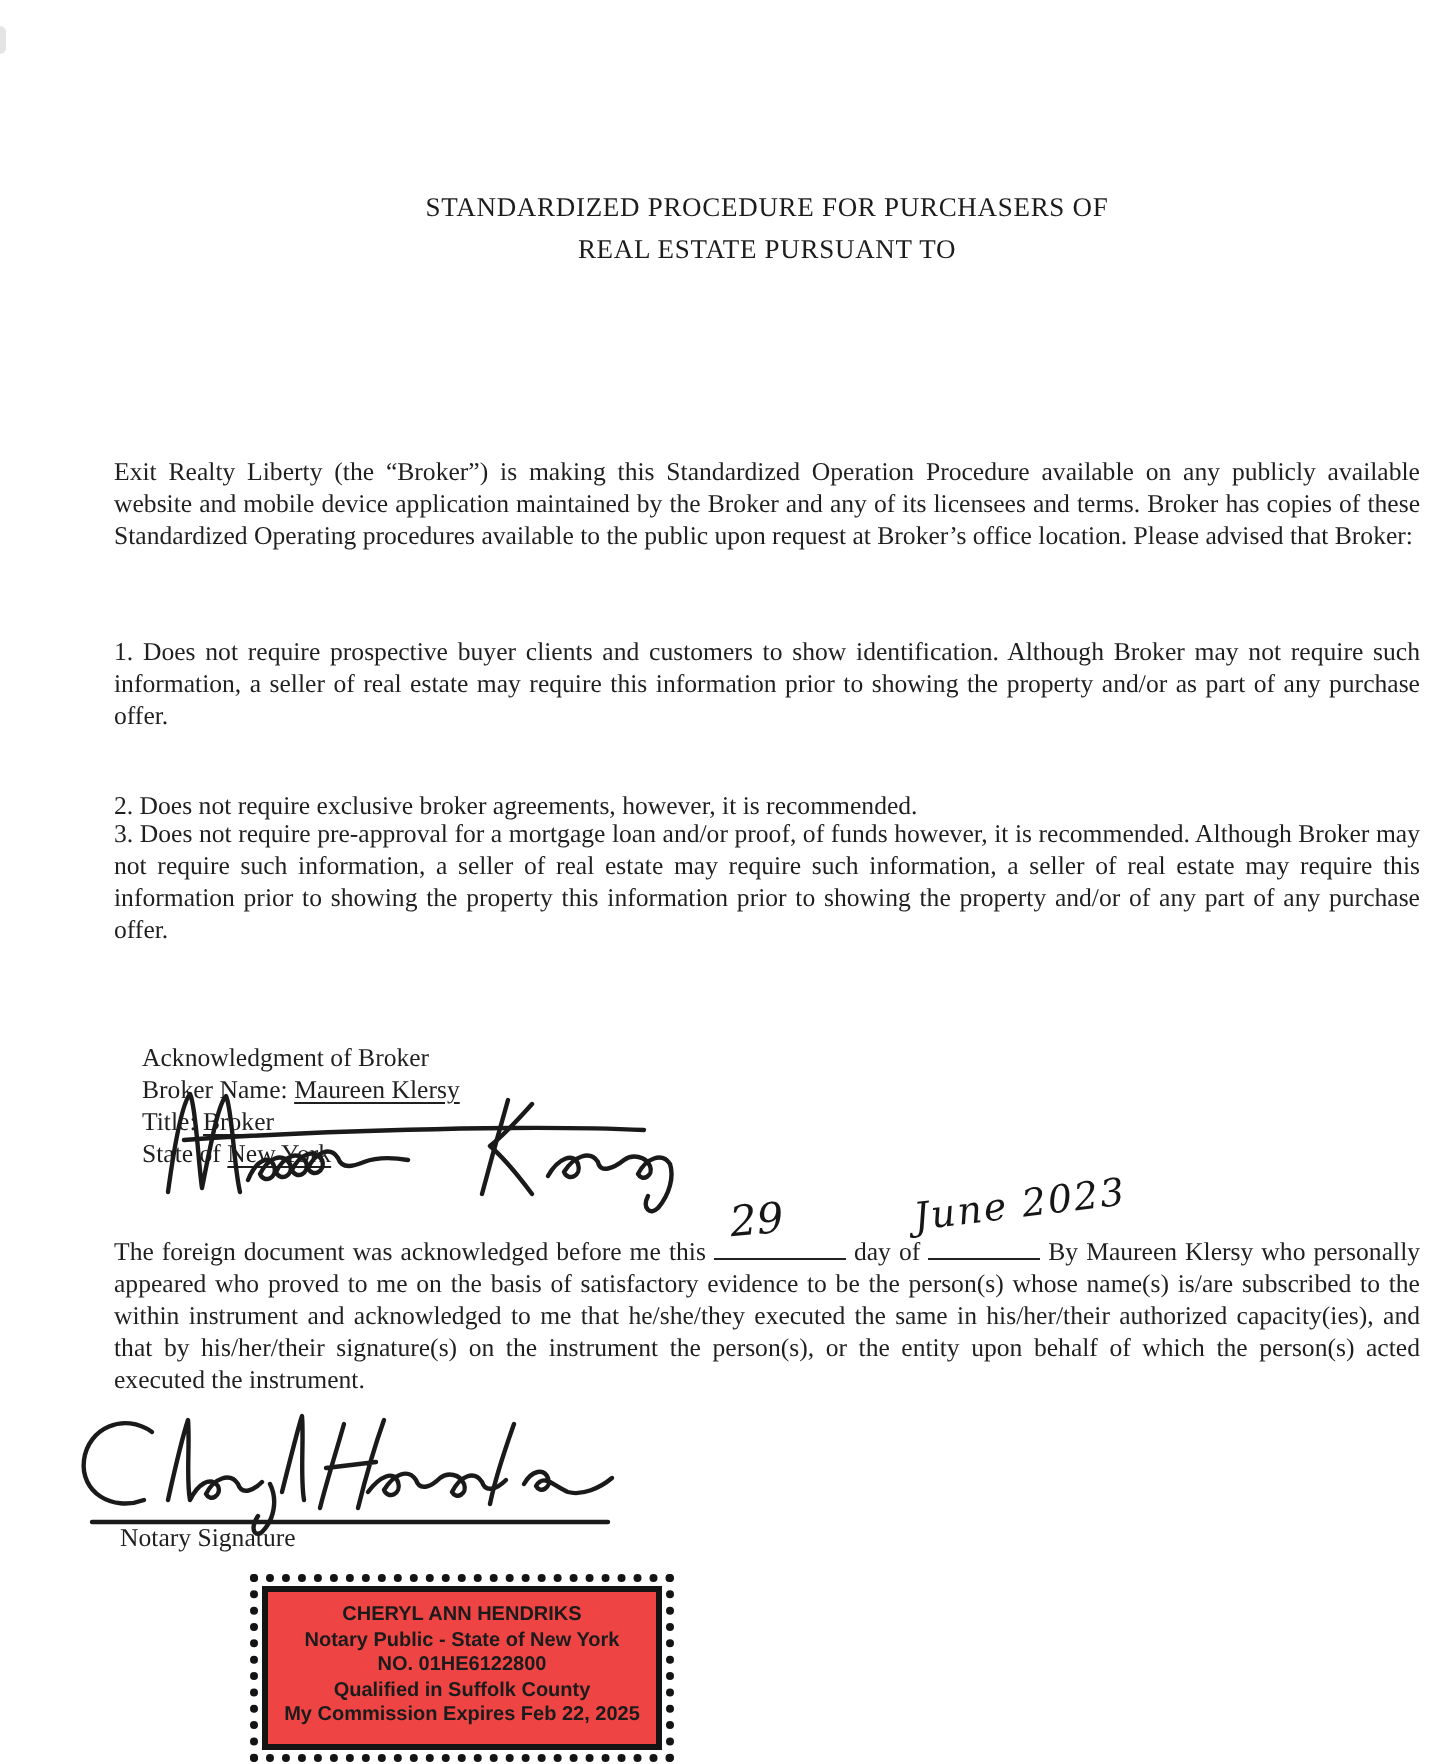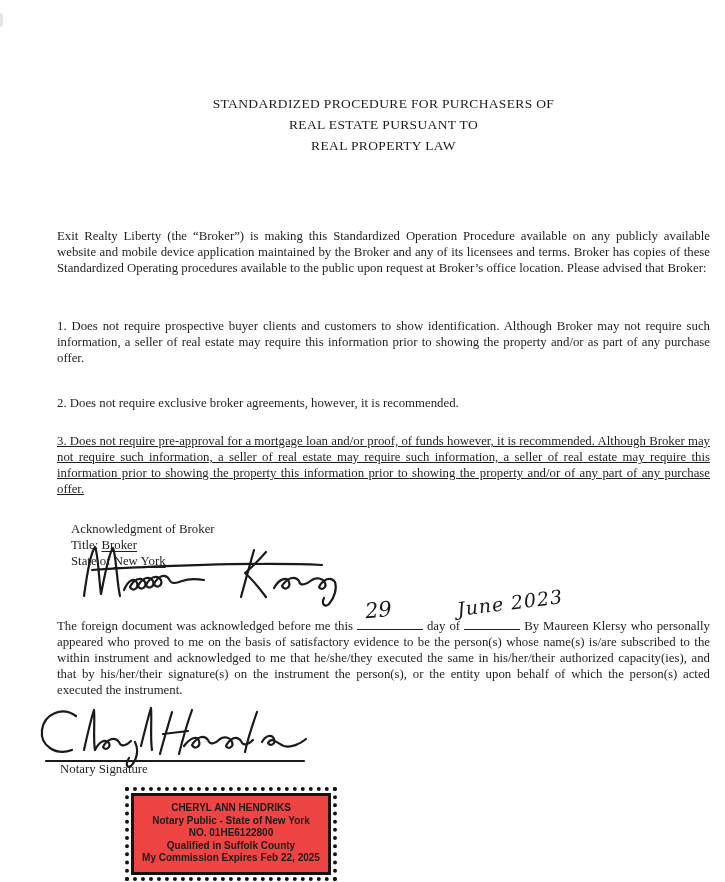--- a/index.html
+++ b/index.html
@@ -8,21 +8,21 @@
   .edge-sliver{position:absolute;left:0;top:13px;width:3px;height:14px;background:#e3e5e7;border-radius:0 3px 3px 0;}
   .app-title{position:absolute;left:14px;top:8px;margin:0;
              font-family:"Liberation Sans",sans-serif;font-weight:700;font-size:23px;color:#3b4046;letter-spacing:.2px;}
   .doc-title{position:absolute;left:57px;top:93px;width:653px;text-align:center;
              font-size:13.5px;line-height:21px;letter-spacing:.35px;color:#1c1c1c;}
   .body{position:absolute;left:57px;width:653px;margin:0;text-align:justify;
         font-size:12.8px;line-height:16px;color:#1f1f1f;}
   .p-intro{top:228px;}
   .i1{top:318px;}
   .i2{top:395px;}
-  .i3{top:433px;text-decoration:underline;}
+  .i3{top:409px;}
   .ack{position:absolute;left:71px;top:521px;font-size:12.8px;line-height:16px;color:#1f1f1f;}
   .u{text-decoration:underline;text-underline-offset:2px;}
   .blank{display:inline-block;position:relative;height:12px;border-bottom:1.3px solid #222;vertical-align:baseline;}
   .blank-by{width:152px;}
   .b1{width:66px;}
   .b2{width:56px;}
   .notary{top:617px;}
   .hw{position:absolute;font-family:"DejaVu Serif",serif;font-style:italic;color:#161616;white-space:nowrap;}
   .hw-day{left:8px;top:-15px;font-size:21px;transform:rotate(-5deg);}
   .hw-date{left:-6px;top:-16px;font-size:19px;transform:rotate(-7deg);transform-origin:left bottom;letter-spacing:1px;}
@@ -41,31 +41,31 @@
 <div class="page">
 
   <div class="edge-sliver"></div>
 
 
   <section>
 
     <div class="doc-title">
       <div>STANDARDIZED PROCEDURE FOR PURCHASERS OF</div>
       <div>REAL ESTATE PURSUANT TO</div>
-      <div>REAL PROPERTY LAW</div>
     </div>
 
     <p class="body p-intro">Exit Realty Liberty (the “Broker”) is making this Standardized Operation Procedure available on any publicly available website and mobile device application maintained by the Broker and any of its licensees and terms.  Broker has copies of these Standardized Operating procedures available to the public upon request at Broker’s office location.  Please advised that Broker:</p>
 
     <p class="body i1">1.  Does not require prospective buyer clients and customers to show identification.  Although Broker may not  require such information, a seller of real estate may require this information prior to showing the property and/or as part of any purchase offer.</p>
     <p class="body i2">2.  Does not require exclusive broker agreements, however, it is recommended.</p>
     <p class="body i3">3.  Does not require pre-approval for a mortgage loan and/or proof, of funds however, it is recommended.  Although Broker may not require such information, a seller of real estate may require such information, a seller of real estate may require this information prior to showing the property this information prior to showing the property and/or of any part of any purchase offer.</p>
 
     <div class="ack">
       <div>Acknowledgment of Broker</div>
+      <div><span>Broker Name:</span> <span class="u">Maureen Klersy</span></div>
       <div><span>Title:</span> <span class="u">Broker</span></div>
       <div><span>State of</span> <span class="u">New York</span></div>
     </div>
 
     <p class="body notary"><span>The foreign document was acknowledged before me this</span> <span class="blank b1"><span class="hw hw-day">29</span></span> <span>day of</span> <span class="blank b2"><span class="hw hw-date">June 2023</span></span> <span>By Maureen Klersy who personally appeared who proved to me on the basis of satisfactory evidence to be the person(s) whose name(s) is/are subscribed to the within instrument and acknowledged to me that he/she/they executed the same in his/her/their authorized capacity(ies), and that by his/her/their signature(s) on the instrument the person(s), or the entity upon behalf of which the person(s) acted executed the instrument.</span></p>
 
     <svg class="sig sig-broker" viewBox="0 0 275 68" role="img" aria-label="Maureen Klersy">
       <path d="M6,56 C9,34 13,12 17,7 C20,13 21,40 23,54 C27,34 31,12 35,8 C38,14 39,44 42,56"></path>
       <path d="M46,50 C50,40 57,37 59,43 C61,49 54,52 52,47 C56,39 63,36 67,42 C69,48 62,51 60,46 C64,38 71,35 75,41 C77,47 70,50 68,45 C72,37 79,34 83,40 C85,46 78,49 76,44 C80,36 87,33 91,39 C93,45 99,43 104,41 C112,38 120,39 126,40"></path>
       <path d="M14,30 C70,26 180,22 244,25"></path>

